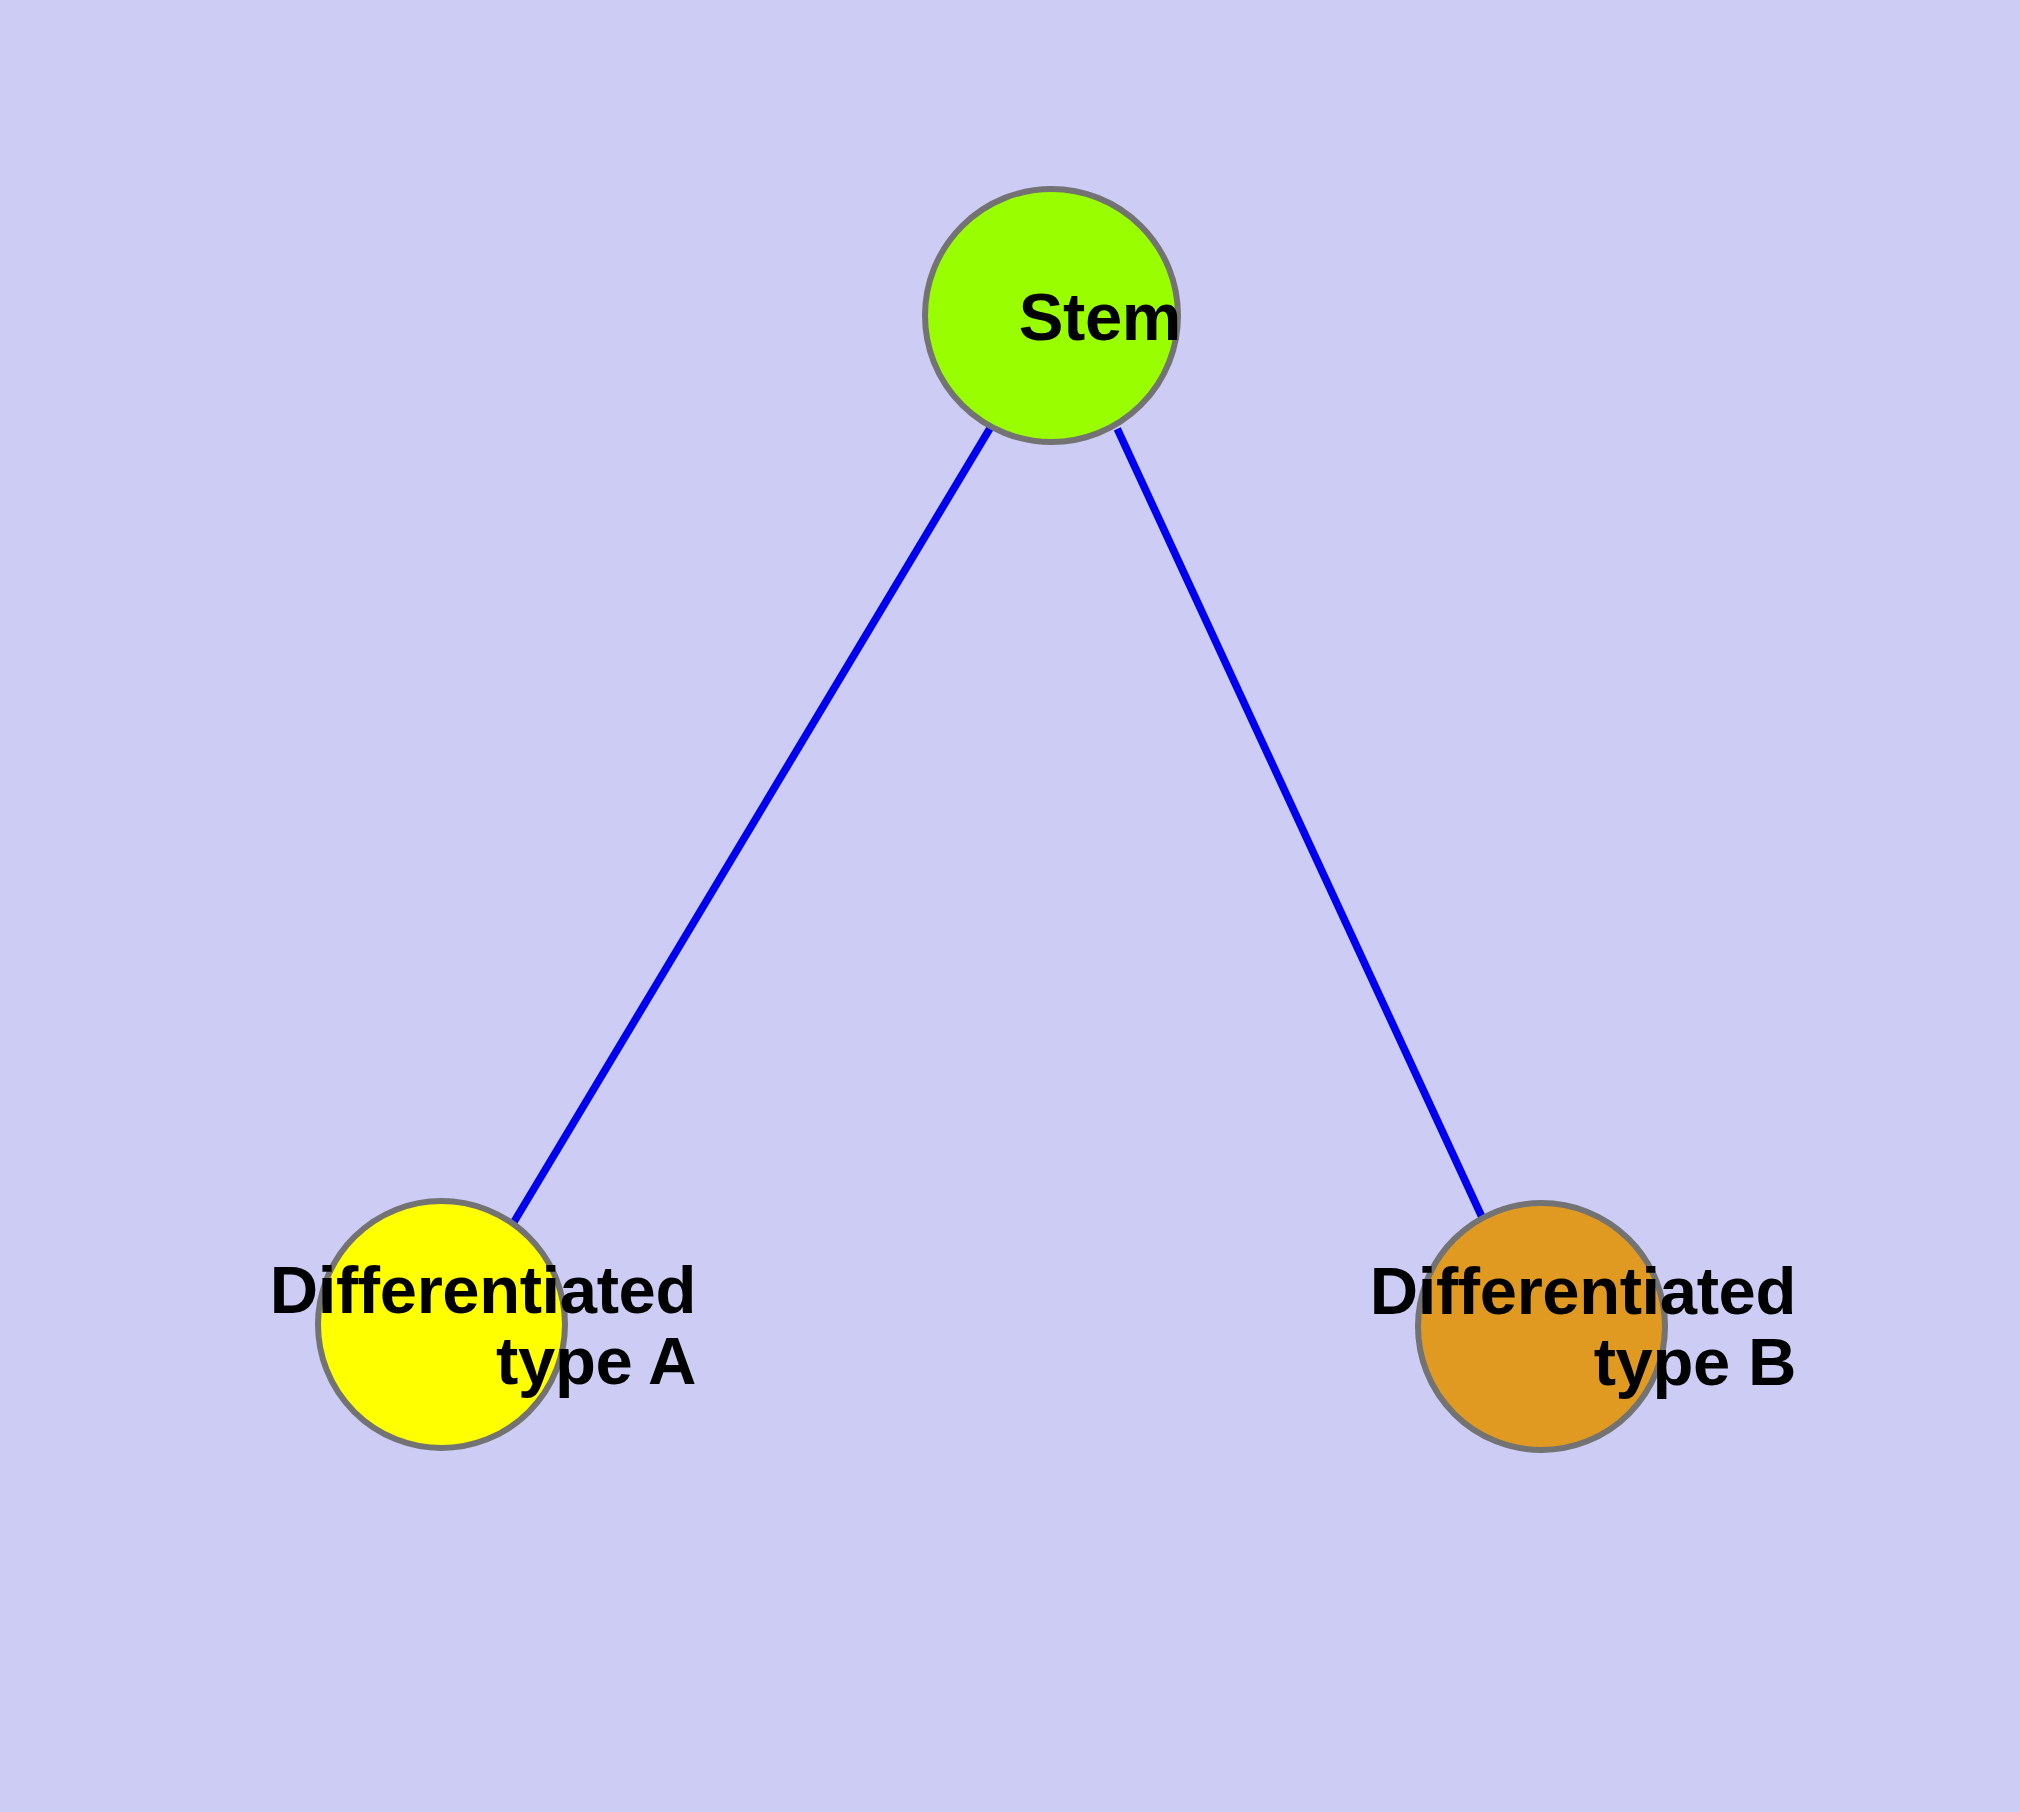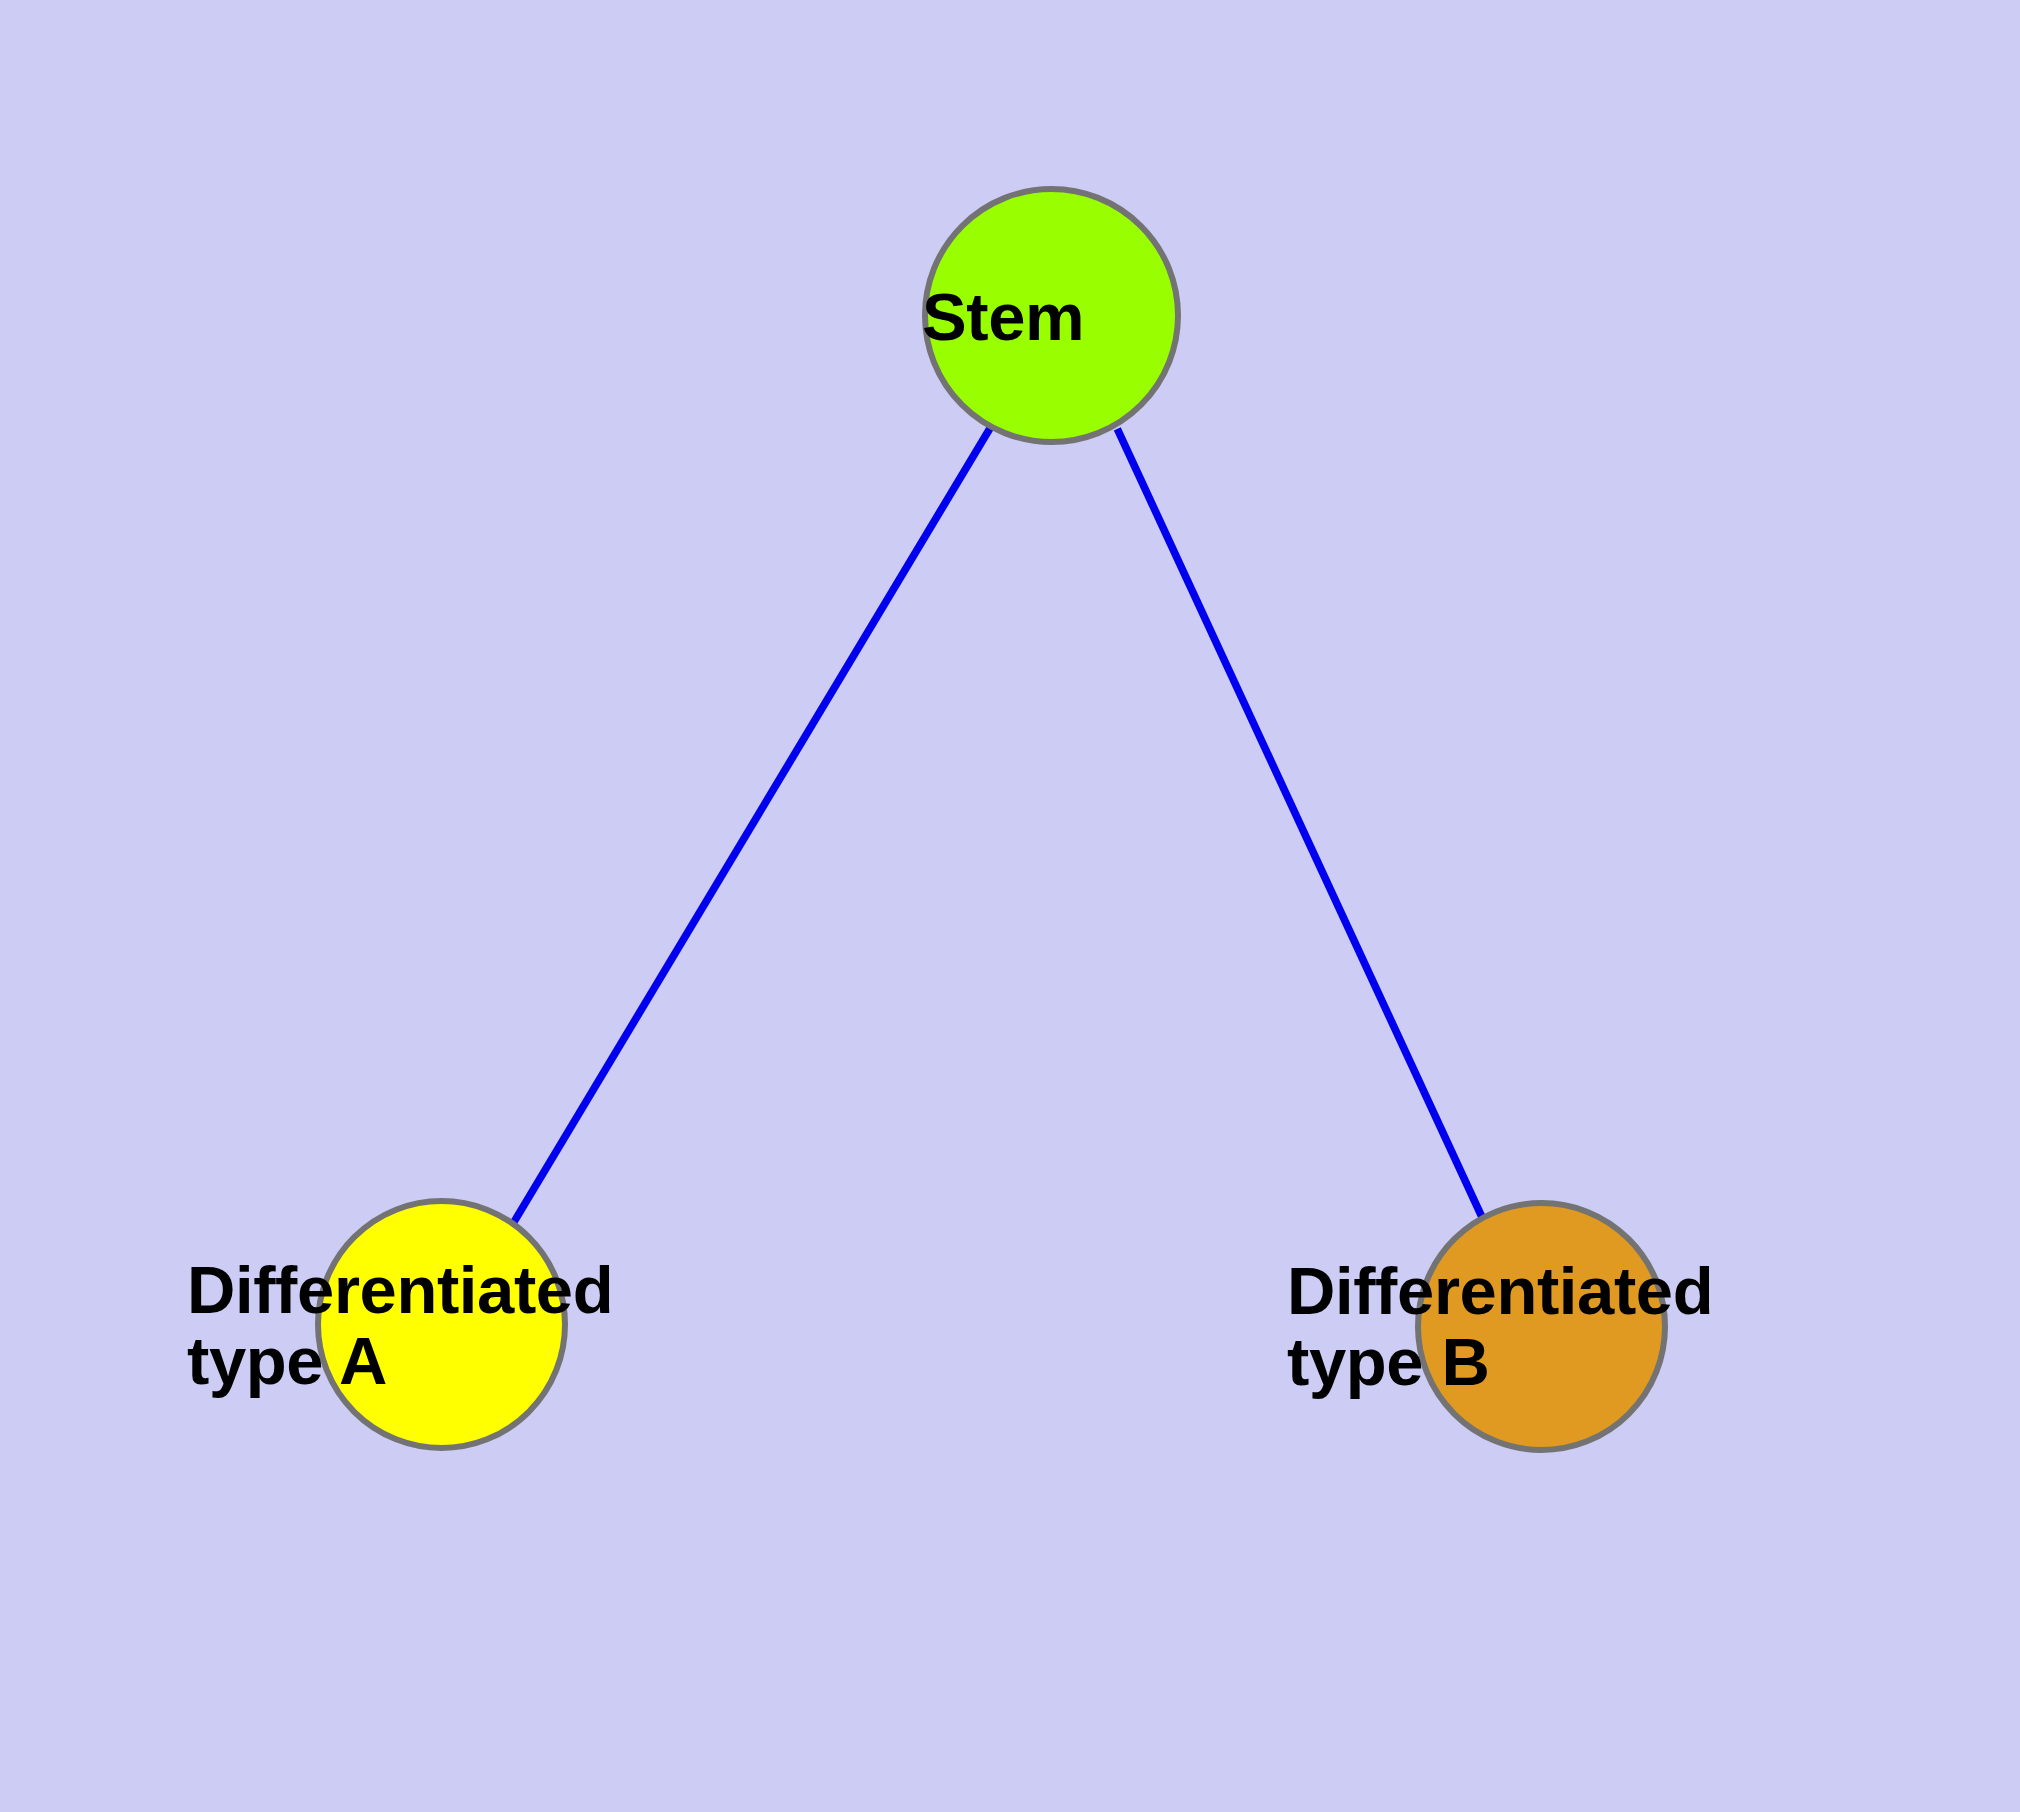--- a/index.html
+++ b/index.html
@@ -26,21 +26,21 @@
     height: 1812px;
   }
   .node {
     position: absolute;
     border-radius: 50%;
     box-sizing: border-box;
     border: 6.8px solid #737373;
   }
   .node-label {
     position: absolute;
-    text-align: left;
+    text-align: right;
     color: #000000;
     font-family: "Liberation Sans", sans-serif;
     font-weight: bold;
     font-size: 67px;
     line-height: 1.06;
     white-space: pre;
     letter-spacing: -0.4px;
     pointer-events: none;
   }
   #node-stem {

